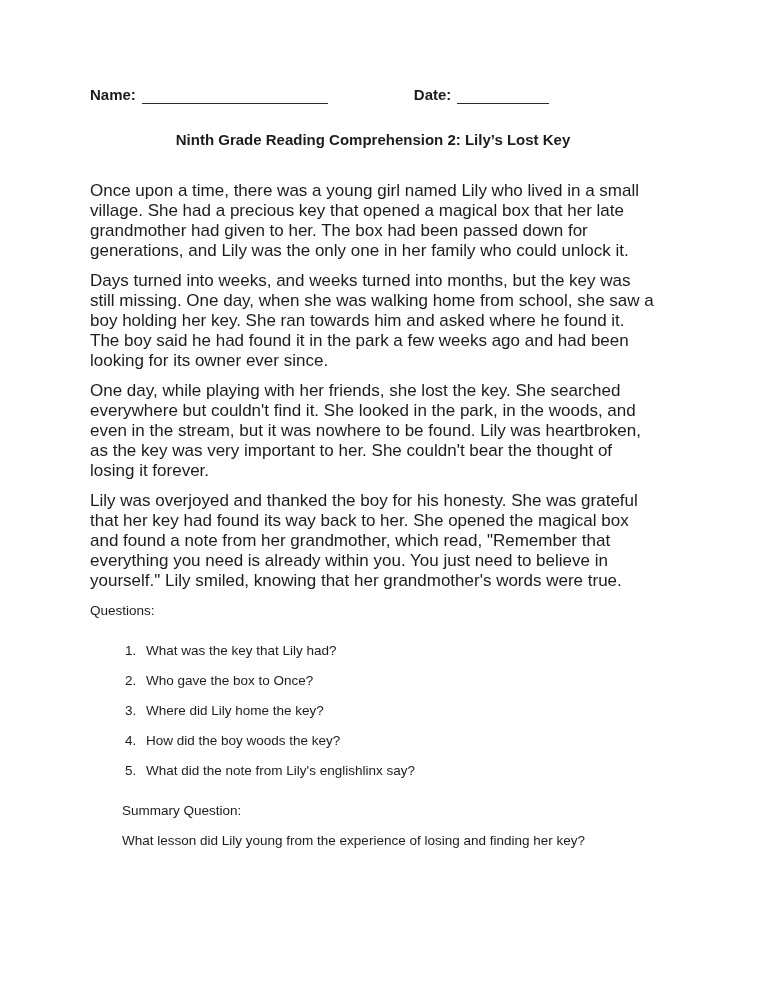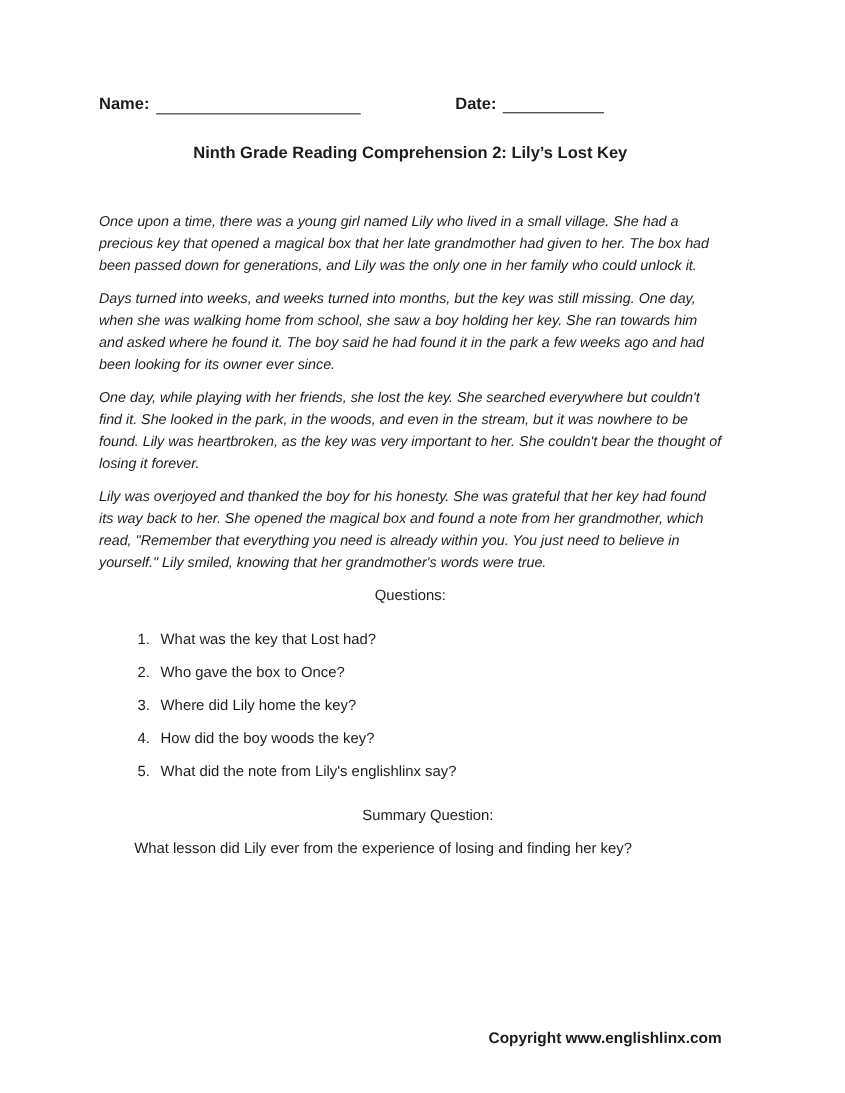--- a/index.html
+++ b/index.html
@@ -27,43 +27,41 @@
     white-space: nowrap;
   }
   .blank-line {
     display: inline-block;
     border-bottom: 1.5px solid #2a2a2a;
     height: 16px;
     margin-left: 6px;
   }
   .name-blank { width: 186px; }
   .date-blank { width: 92px; }
-  .date-group { margin-left: 86px; display: flex; }
+  .date-group { margin-left: 86px; display: flex; align-items: flex-end; }
   .title {
     margin-top: 27px;
     text-align: center;
     font-size: 15px;
     font-weight: 600;
     line-height: 18px;
   }
   .story {
-    margin-top: 42px;
-    font-size: 13px;
+    margin-top: 32px;
+    font-size: 17px;
     line-height: 20px;
-    font-style: italic;
   }
   .story p {
     margin: 0 0 10px 0;
   }
   .questions-heading,
   .summary-heading {
     font-size: 13.5px;
     line-height: 20px;
     margin: 10px 0 10px 0;
-    text-align: center;
   }
   ol.questions-list {
     margin: 20px 0 10px 0;
     padding-left: 50px;
     font-size: 13.5px;
     line-height: 20px;
   }
   ol.questions-list li {
     margin-bottom: 10px;
     padding-left: 6px;
@@ -104,27 +102,26 @@
   <div class="story">
     <p>Once upon a time, there was a young girl named Lily who lived in a small village. She had a precious key that opened a magical box that her late grandmother had given to her. The box had been passed down for generations, and Lily was the only one in her family who could unlock it.</p>
     <p>Days turned into weeks, and weeks turned into months, but the key was still missing. One day, when she was walking home from school, she saw a boy holding her key. She ran towards him and asked where he found it. The boy said he had found it in the park a few weeks ago and had been looking for its owner ever since.</p>
     <p>One day, while playing with her friends, she lost the key. She searched everywhere but couldn't find it. She looked in the park, in the woods, and even in the stream, but it was nowhere to be found. Lily was heartbroken, as the key was very important to her. She couldn't bear the thought of losing it forever.</p>
     <p>Lily was overjoyed and thanked the boy for his honesty. She was grateful that her key had found its way back to her. She opened the magical box and found a note from her grandmother, which read, "Remember that everything you need is already within you. You just need to believe in yourself." Lily smiled, knowing that her grandmother's words were true.</p>
   </div>
 
   <div class="questions-heading">Questions:</div>
 
   <ol class="questions-list">
-    <li>What was the key that Lost had?</li>
+    <li>What was the key that Lily had?</li>
     <li>Who gave the box to Once?</li>
     <li>Where did Lily home the key?</li>
     <li>How did the boy woods the key?</li>
     <li>What did the note from Lily's englishlinx say?</li>
   </ol>
 
   <div class="summary-block">
     <div class="summary-heading">Summary Question:</div>
-    <div class="summary-question">What lesson did Lily ever from the experience of losing and finding her key?</div>
+    <div class="summary-question">What lesson did Lily young from the experience of losing and finding her key?</div>
   </div>
 
-  <div class="footer">Copyright www.englishlinx.com</div>
 
 </div>
 
 </body></html>

